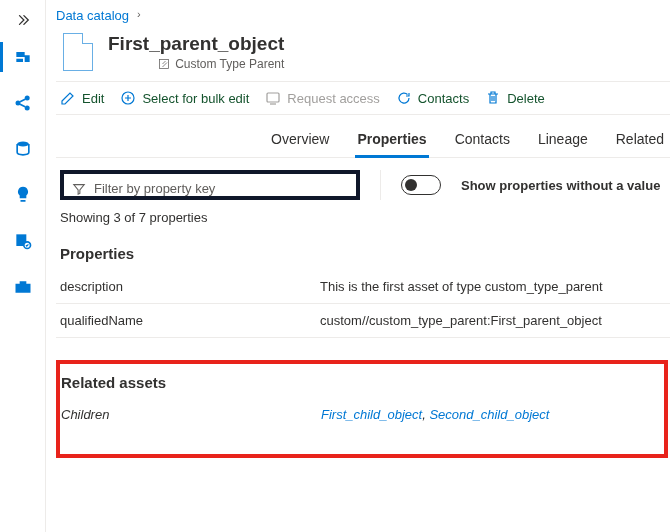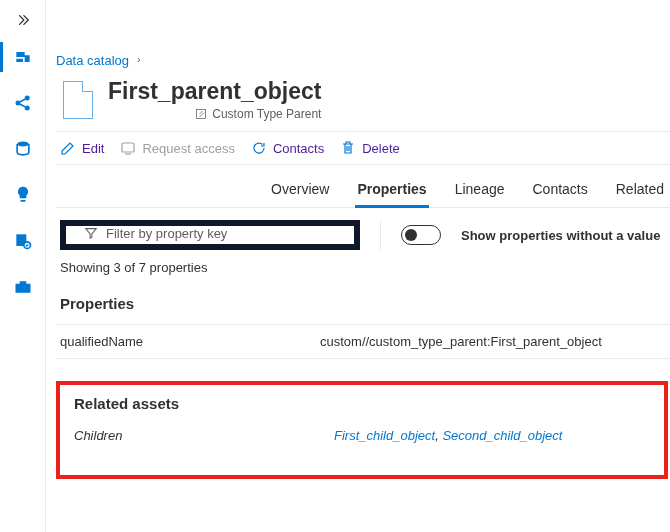--- a/index.html
+++ b/index.html
@@ -49,21 +49,20 @@
   }
   .main {
     flex:1;
     padding: 6px 0 0 10px;
     overflow:auto;
   }
   .breadcrumb {
     display:flex;
     gap:8px;
     padding: 2px 0 6px 0;
-    margin-top: 45px;
   }
   .breadcrumb-link {
     color:#0078d4;
     font-size:13px;
     cursor:pointer;
   }
   .breadcrumb-sep { color:#605e5c; font-size:11px; }
   .header {
     display:flex;
     align-items:center;
@@ -84,21 +83,21 @@
   .file-icon::after{
     content:"";
     position:absolute;
     right:-1px; top:-1px;
     width:10px; height:10px;
     background:#fff;
     border-left:1.5px solid #69afe5;
     border-bottom:1.5px solid #69afe5;
   }
   .title-block h1 {
-    font-size:23px;
+    font-size:19px;
     font-weight:600;
   }
   .subtitle {
     display:flex;
     align-items:center;
     gap:5px;
     color:#605e5c;
     font-size:12px;
     margin-top:2px;
     justify-content:flex-end;
@@ -110,21 +109,21 @@
     border-top:1px solid #edebe9;
     border-bottom:1px solid #edebe9;
     padding:8px 4px;
   }
   .tbtn {
     display:flex;
     align-items:center;
     gap:6px;
     font-size:13px;
     cursor:pointer;
-    color:#4c1d95;
+    color:#14532d;
   }
   .tbtn.disabled { color:#a19f9d; cursor:default;}
   .tbtn svg { stroke:#0078d4; fill:none; }
   .tbtn.disabled svg { stroke:#a19f9d; }
   .tabs {
     display:flex;
     gap:24px;
     padding:10px 4px 0 4px;
     border-bottom:1px solid #edebe9;
     justify-content:flex-end;
@@ -147,25 +146,25 @@
     background:#0078d4;
   }
   .filterrow {
     display:flex;
     align-items:center;
     gap:20px;
     padding:12px 6px 8px 4px;
   }
   .filter-input {
     flex:0 0 300px;
-    border:6px solid #0f172a;
+    border:4px solid #0f172a;
     height:30px;
     display:flex;
-    align-items:flex-start;
-    padding:0 18px;
+    align-items:flex-end;
+    padding:0 8px;
     gap:8px;
     color:#605e5c;
     font-size:13px;
   }
   .filter-input input {
     border:none;
     outline:none;
     font-size:13px;
     flex:1;
     color:#323130;
@@ -212,21 +211,21 @@
     color:#323130;
   }
   .prop-val{
     flex:1;
     color:#323130;
   }
   .hr { height:1px; background:#edebe9; margin:2px 0; }
   .related-box{
     border:4px solid #e8231b;
     margin:22px 2px 0 0;
-    padding:10px 10px 28px 14px;
+    padding:10px 10px 28px 1px;
   }
   .link { color:#0078d4; cursor:pointer;text-align:right; }
 </style>
 </head>
 <body>
 
 <div class="sidebar">
   <div class="sidebar-toggle">
     <svg width="14" height="14" viewBox="0 0 16 16">
         <path d="M4 3l5 5-5 5M9 3l5 5-5 5" stroke="#323130" stroke-width="1.5" fill="none" stroke-linecap="round"></path>
@@ -292,20 +291,27 @@
     </div>
   </div>
 
   <div class="toolbar">
     <div class="tbtn">
       <svg width="16" height="16" viewBox="0 0 16 16">
           <path d="M2 11l8-8 3 3-8 8H2v-3z" stroke-width="1.2"></path>
         </svg>
       <span>Edit</span>
     </div>
+    <div class="tbtn">
+      <svg width="16" height="16" viewBox="0 0 16 16">
+          <circle cx="8" cy="8" r="6" stroke-width="1.2"></circle>
+          <path d="M8 5v6M5 8h6" stroke-width="1.2"></path>
+        </svg>
+      <span>Select for bulk edit</span>
+    </div>
     <div class="tbtn disabled">
       <svg width="16" height="16" viewBox="0 0 16 16">
           <rect x="2" y="3" width="12" height="9" rx="1" stroke-width="1.2"></rect>
           <path d="M5 14h6" stroke-width="1.2"></path>
         </svg>
       <span>Request access</span>
     </div>
     <div class="tbtn">
       <svg width="16" height="16" viewBox="0 0 16 16">
           <path d="M13 8a5 5 0 11-1.5-3.5M13 3v3h-3" stroke-width="1.2"></path>
@@ -316,41 +322,45 @@
       <svg width="16" height="16" viewBox="0 0 16 16">
           <path d="M3 4h10M5 4v9h6V4M6 4V2h4v2M7 6v5M9 6v5" stroke-width="1.2"></path>
         </svg>
       <span>Delete</span>
     </div>
   </div>
 
   <div class="tabs">
     <div class="tab">Overview</div>
     <div class="tab active">Properties</div>
+    <div class="tab">Contacts</div>
     <div class="tab">Lineage</div>
-    <div class="tab">Contacts</div>
     <div class="tab">Related</div>
   </div>
 
   <div class="filterrow">
     <div class="filter-input">
       <svg width="14" height="14" viewBox="0 0 16 16">
           <path d="M2 3h12l-5 6v4l-2 1v-5L2 3z" fill="none" stroke="#605e5c" stroke-width="1.2"></path>
         </svg>
       <input type="text" placeholder="Filter by property key" style="">
     </div>
     <div class="vdiv"></div>
     <div class="toggle"></div>
     <div class="toggle-label">Show properties without a value</div>
   </div>
 
   <div class="showing">Showing 3 of 7 properties</div>
 
   <div class="section-title">Properties</div>
 
+  <div class="prop-row">
+    <div class="prop-key">description</div>
+    <div class="prop-val">This is the first asset of type custom_type_parent</div>
+  </div>
   <div class="hr"></div>
   <div class="prop-row">
     <div class="prop-key">qualifiedName</div>
     <div class="prop-val">custom//custom_type_parent:First_parent_object</div>
   </div>
   <div class="hr"></div>
 
   <div class="related-box">
     <div class="section-title" style="padding:0 0 12px 0;">Related assets</div>
     <div class="prop-row" style="padding:4px 0;font-style:italic;">

